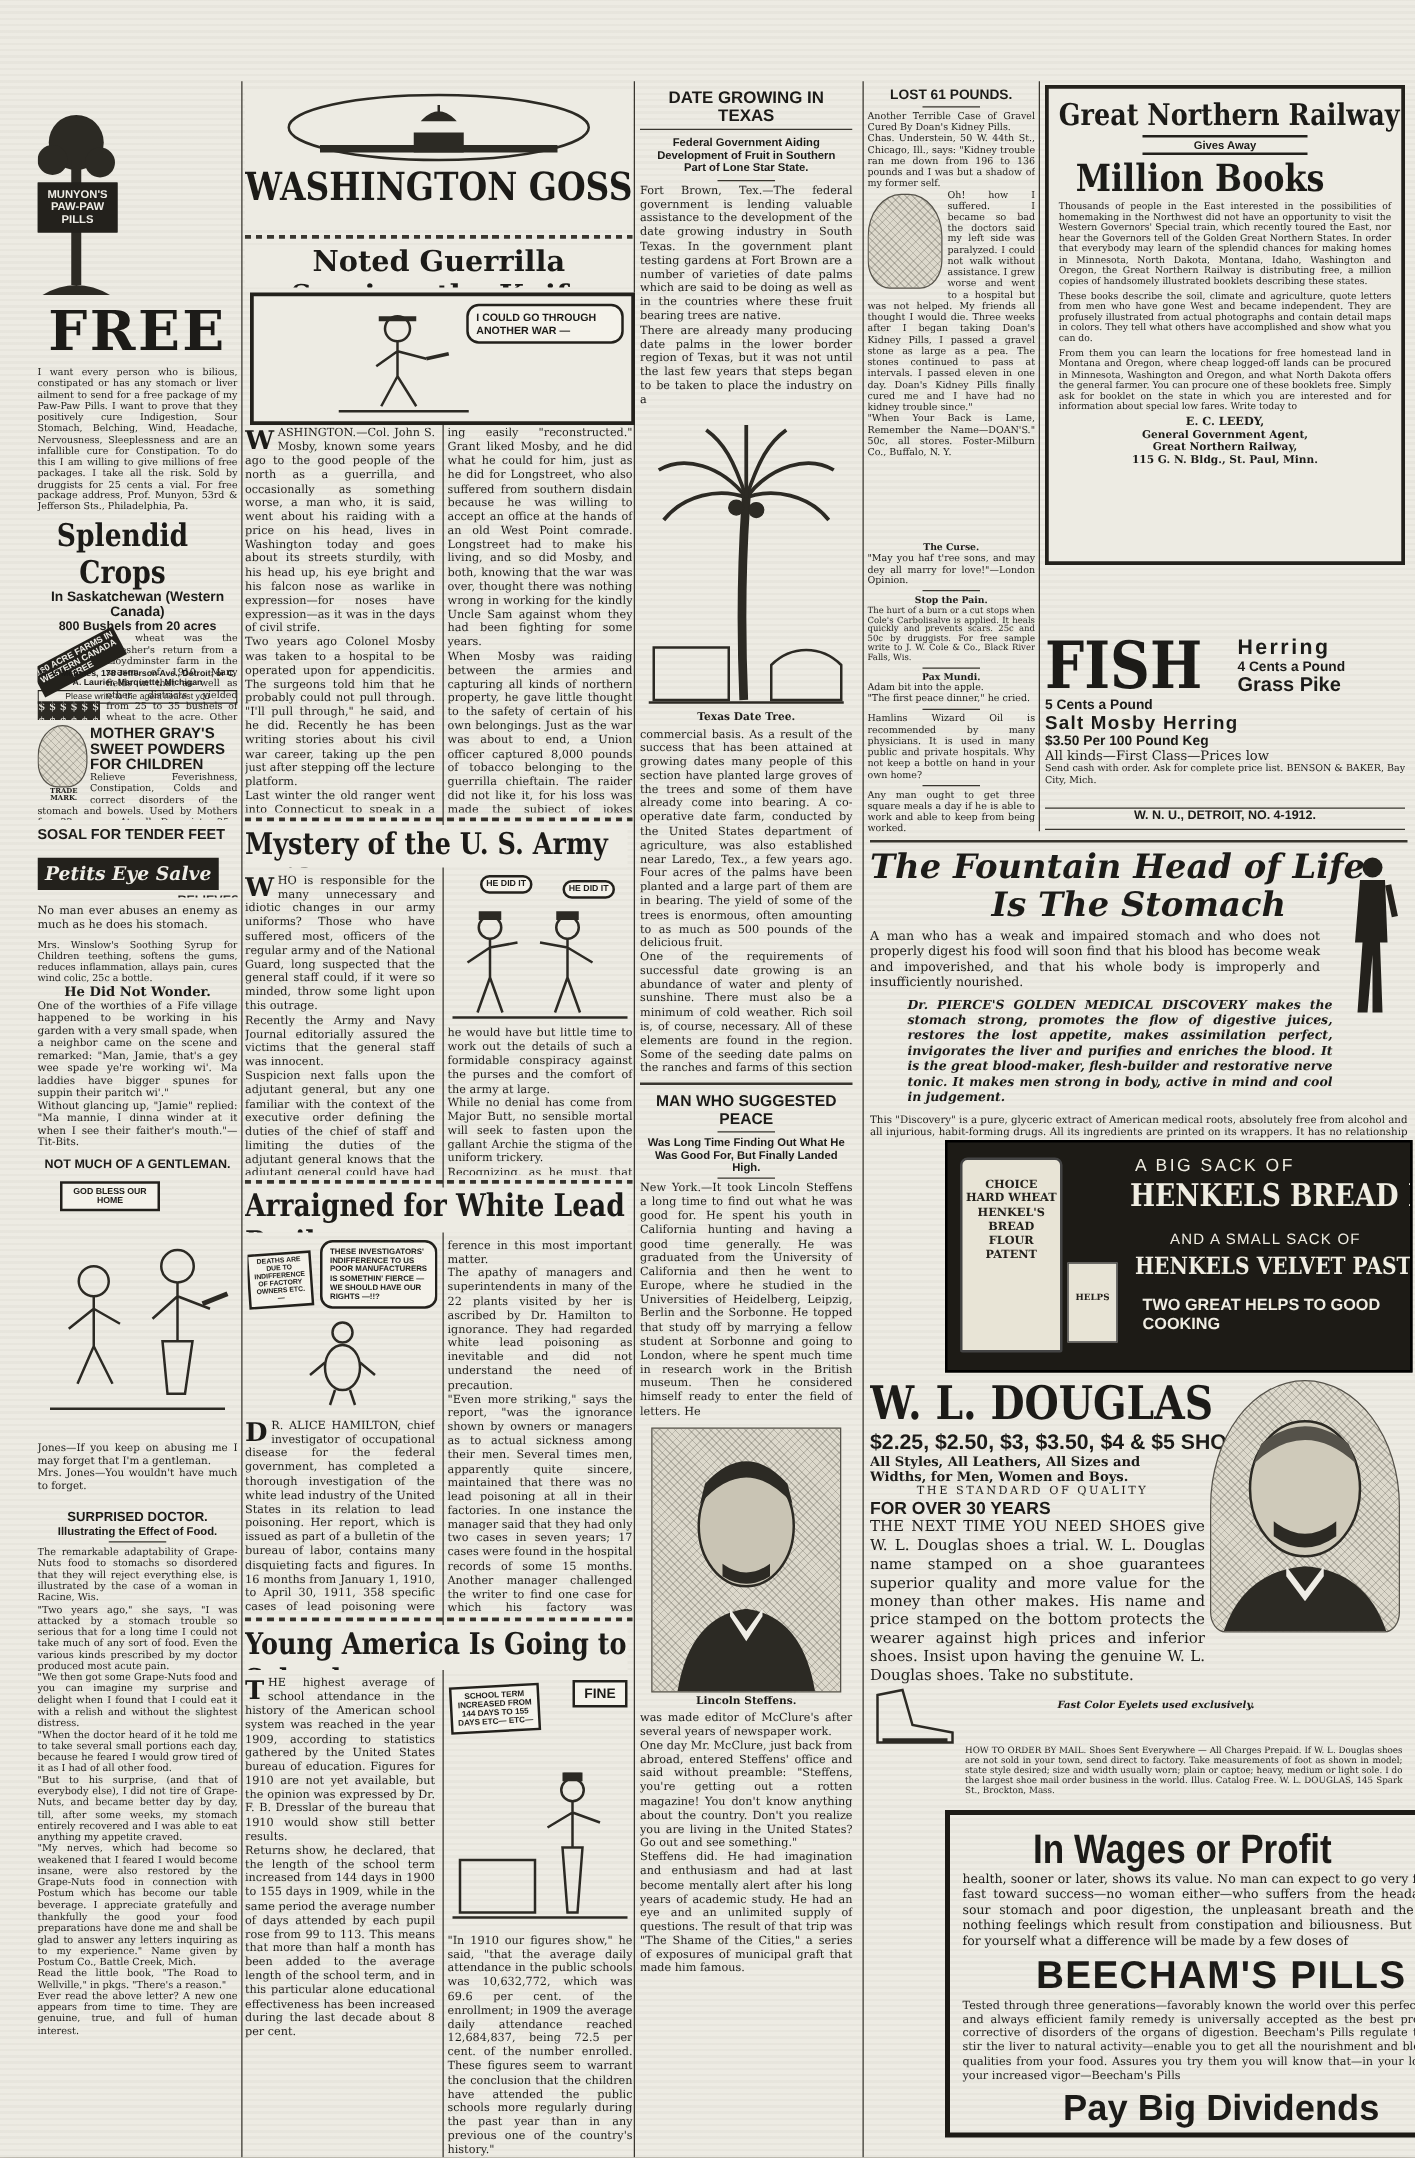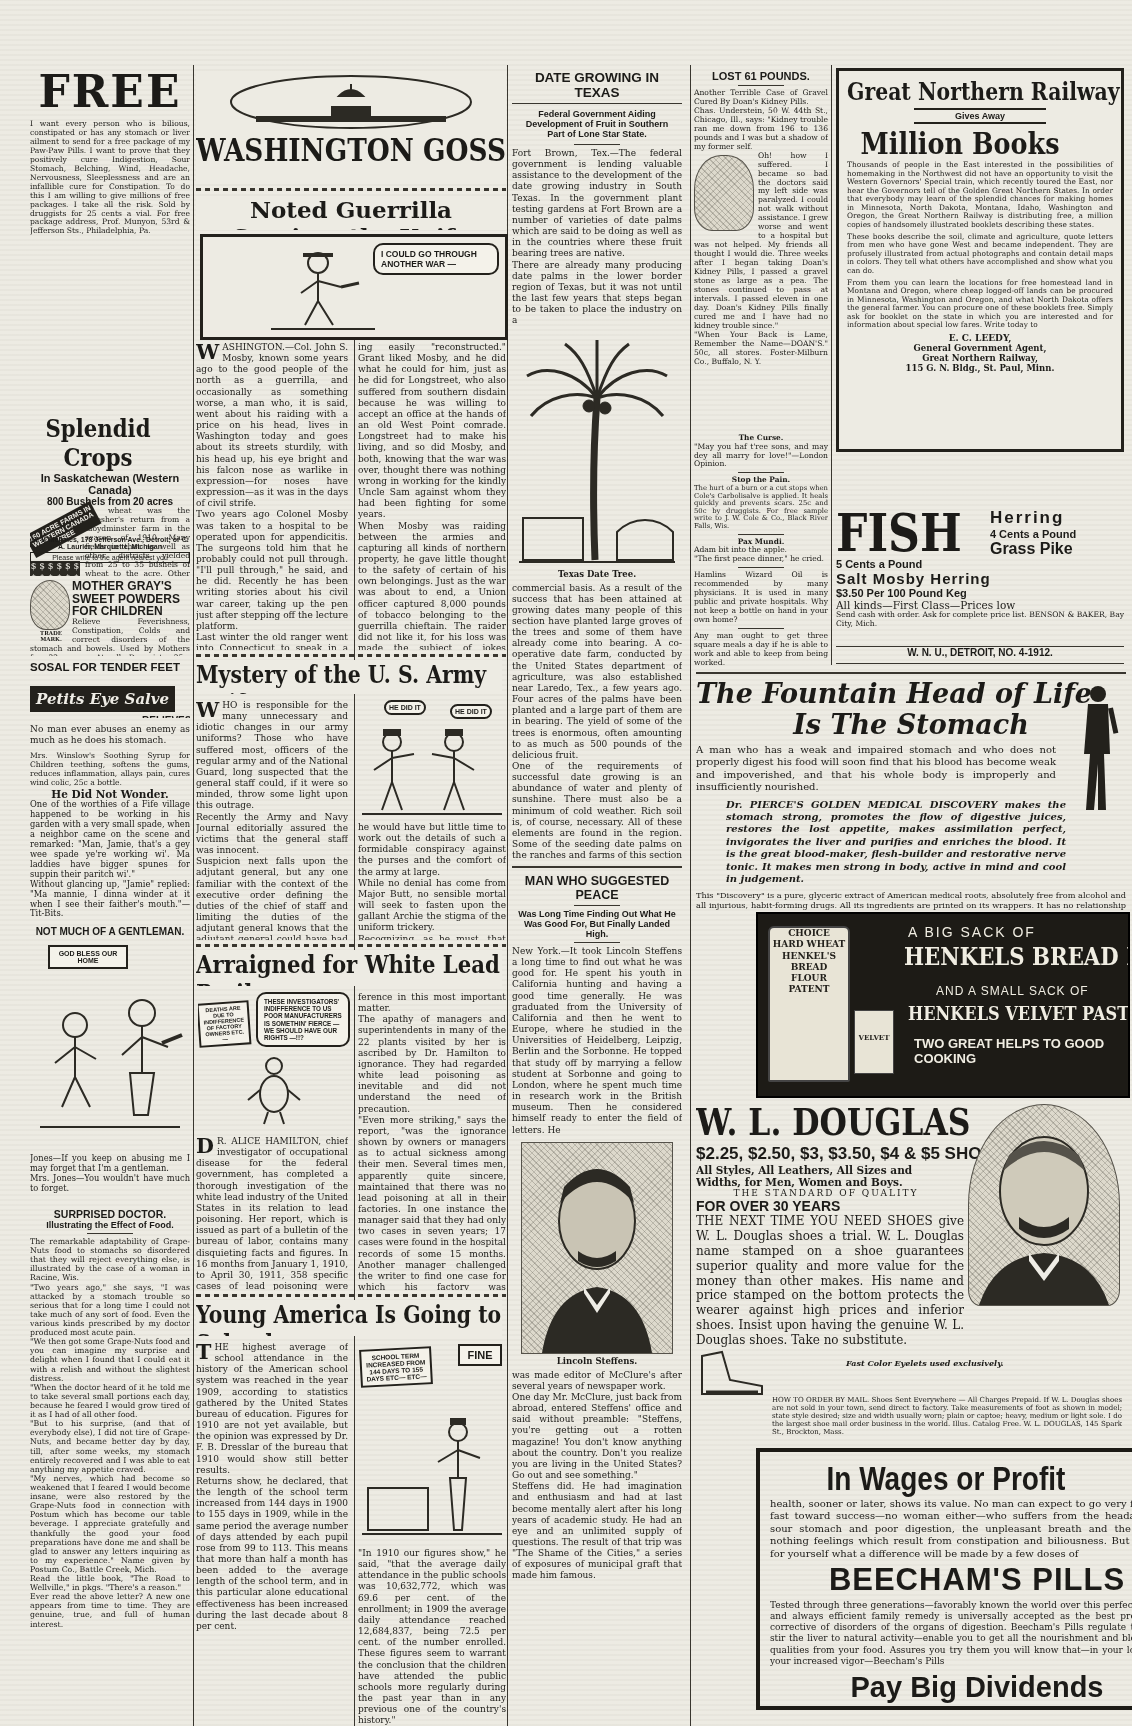--- a/index.html
+++ b/index.html
@@ -37,20 +37,30 @@
 
 <div id="page">
 
   <div class="vr" style="left:193px;top:65px;height:1661px"></div>
   <div class="vr" style="left:354px;top:335px;height:1391px"></div>
   <div class="vr" style="left:507px;top:65px;height:1661px"></div>
   <div class="vr" style="left:690px;top:65px;height:1661px"></div>
   <div class="vr" style="left:831px;top:65px;height:600px"></div>
 
   <div class="blk" style="left:30px;top:66px;width:160px;height:344px">
+    <div style="float:left;width:62px;height:150px;margin:22px 4px 2px 0;position:relative">
+      <svg viewBox="0 0 62 150" width="62" height="150">
+        <circle cx="31" cy="26" r="22" fill="#2c2a24"></circle>
+        <circle cx="12" cy="40" r="12" fill="#2c2a24"></circle>
+        <circle cx="50" cy="42" r="12" fill="#2c2a24"></circle>
+        <rect x="27" y="40" width="8" height="100" fill="#2c2a24"></rect>
+        <path d="M4 148 Q31 132 58 148 Z" fill="#2c2a24"></path>
+      </svg>
+      <div class="sign" style="position:absolute;left:0;top:58px;width:58px;background:#23211c;color:#efede6;font-size:9px;line-height:1.1;padding:3px 1px">MUNYON'S PAW-PAW PILLS</div>
+    </div>
     <div style="font-size:44px;font-weight:bold;text-align:center;letter-spacing:2px">FREE</div>
     <div class="body tiny" style="margin-top:3px">I want every person who is bilious, constipated or has any stomach or liver ailment to send for a free package of my Paw-Paw Pills. I want to prove that they positively cure Indigestion, Sour Stomach, Belching, Wind, Headache, Nervousness, Sleeplessness and are an infallible cure for Constipation. To do this I am willing to give millions of free packages. I take all the risk. Sold by druggists for 25 cents a vial. For free package address, Prof. Munyon, 53rd &amp; Jefferson Sts., Philadelphia, Pa.</div>
   </div>
 
   <div class="blk" style="left:30px;top:414px;width:160px;height:162px">
     <div style="font-size:25px;font-weight:bold;text-align:center" class="condensed">Splendid Crops</div>
     <div class="sans" style="font-size:11px;font-weight:bold;text-align:center">In Saskatchewan (Western Canada)</div>
     <div class="sans" style="font-size:10px;font-weight:bold;text-align:center">800 Bushels from 20 acres</div>
     <div style="float:left;width:52px;height:96px;position:relative;margin:2px 3px 0 0">
       <div style="position:absolute;left:-4px;top:8px;width:70px;background:#23211c;color:#efede6;font-family:'Liberation Sans',sans-serif;font-weight:bold;font-size:7px;text-align:center;transform:rotate(-28deg);padding:2px">160 ACRE FARMS IN WESTERN CANADA FREE</div>
@@ -348,22 +358,22 @@
       </svg>
     </div>
     <div style="font-size:27px;font-style:italic;font-weight:bold">The Fountain Head of Life</div>
     <div style="font-size:27px;font-style:italic;font-weight:bold;text-align:center">Is The Stomach</div>
     <div class="body" style="font-size:10px;width:360px;margin-top:4px">A man who has a weak and impaired stomach and who does not properly digest his food will soon find that his blood has become weak and impoverished, and that his whole body is improperly and insufficiently nourished.</div>
     <div class="body" style="font-size:10px;font-weight:bold;font-style:italic;width:340px;margin:5px 0 0 30px">Dr. PIERCE'S GOLDEN MEDICAL DISCOVERY makes the stomach strong, promotes the flow of digestive juices, restores the lost appetite, makes assimilation perfect, invigorates the liver and purifies and enriches the blood. It is the great blood-maker, flesh-builder and restorative nerve tonic. It makes men strong in body, active in mind and cool in judgement.</div>
     <div class="body" style="font-size:8.2px;margin-top:5px">This "Discovery" is a pure, glyceric extract of American medical roots, absolutely free from alcohol and all injurious, habit-forming drugs. All its ingredients are printed on its wrappers. It has no relationship with secret nostrums. Its every ingredient is endorsed by the leaders in all the schools of medicine. Don't accept a secret nostrum as a substitute for this time-proven remedy OF KNOWN COMPOSITION. ASK YOUR NEIGHBORS. They must know of many cures made by it during past 40 years, right in your own neighborhood. World's Dispensary Medical Association, Dr. R. V. Pierce, Pres., Buffalo, N. Y.</div>
   </div>
 
   <div class="blk" style="left:756px;top:912px;width:370px;height:182px;background:#1d1b16;color:#f0ede2;border:2px solid #000">
-    <div style="position:absolute;left:10px;top:12px;width:82px;height:156px;background:#e8e4d6;border:2px solid #444;border-radius:6px 6px 2px 2px;color:#23211c;text-align:center;font-size:9px;font-weight:bold;padding:0 2px;box-sizing:border-box;line-height:1.25">CHOICE HARD WHEAT HENKEL'S BREAD FLOUR PATENT</div>
-    <div style="position:absolute;left:96px;top:96px;width:40px;height:64px;background:#e8e4d6;border:1px solid #444;color:#23211c;text-align:center;font-size:7px;font-weight:bold;padding-top:22px;box-sizing:border-box">VELVET</div>
+    <div style="position:absolute;left:10px;top:12px;width:82px;height:156px;background:#e8e4d6;border:2px solid #444;border-radius:6px 6px 2px 2px;color:#23211c;text-align:center;font-size:9px;font-weight:bold;padding:15px 2px;box-sizing:border-box;line-height:1.25">CHOICE HARD WHEAT HENKEL'S BREAD FLOUR PATENT</div>
+    <div style="position:absolute;left:96px;top:96px;width:40px;height:64px;background:#e8e4d6;border:1px solid #444;color:#23211c;text-align:center;font-size:7px;font-weight:bold;padding-top:22px;box-sizing:border-box">HELPS</div>
     <div class="sans" style="position:absolute;left:150px;top:10px;font-size:14px;letter-spacing:2px">A BIG SACK OF</div>
     <div class="condensed" style="position:absolute;left:146px;top:28px;font-size:25px;font-weight:bold;white-space:nowrap">HENKELS BREAD FLOUR</div>
     <div class="sans" style="position:absolute;left:178px;top:70px;font-size:12px;letter-spacing:1px">AND A SMALL SACK OF</div>
     <div class="condensed" style="position:absolute;left:150px;top:88px;font-size:19px;font-weight:bold;white-space:nowrap">HENKELS VELVET PASTRY FLOUR</div>
     <div class="sans" style="position:absolute;left:156px;top:122px;font-size:13px;font-weight:bold">TWO GREAT HELPS TO GOOD COOKING</div>
   </div>
 
   <div class="blk" style="left:696px;top:1100px;width:430px;height:342px">
     <div class="illus" style="position:absolute;right:6px;top:4px;width:150px;height:200px;border-radius:50% 50% 8% 8%">
       <svg viewBox="0 0 150 200" width="150" height="200">

